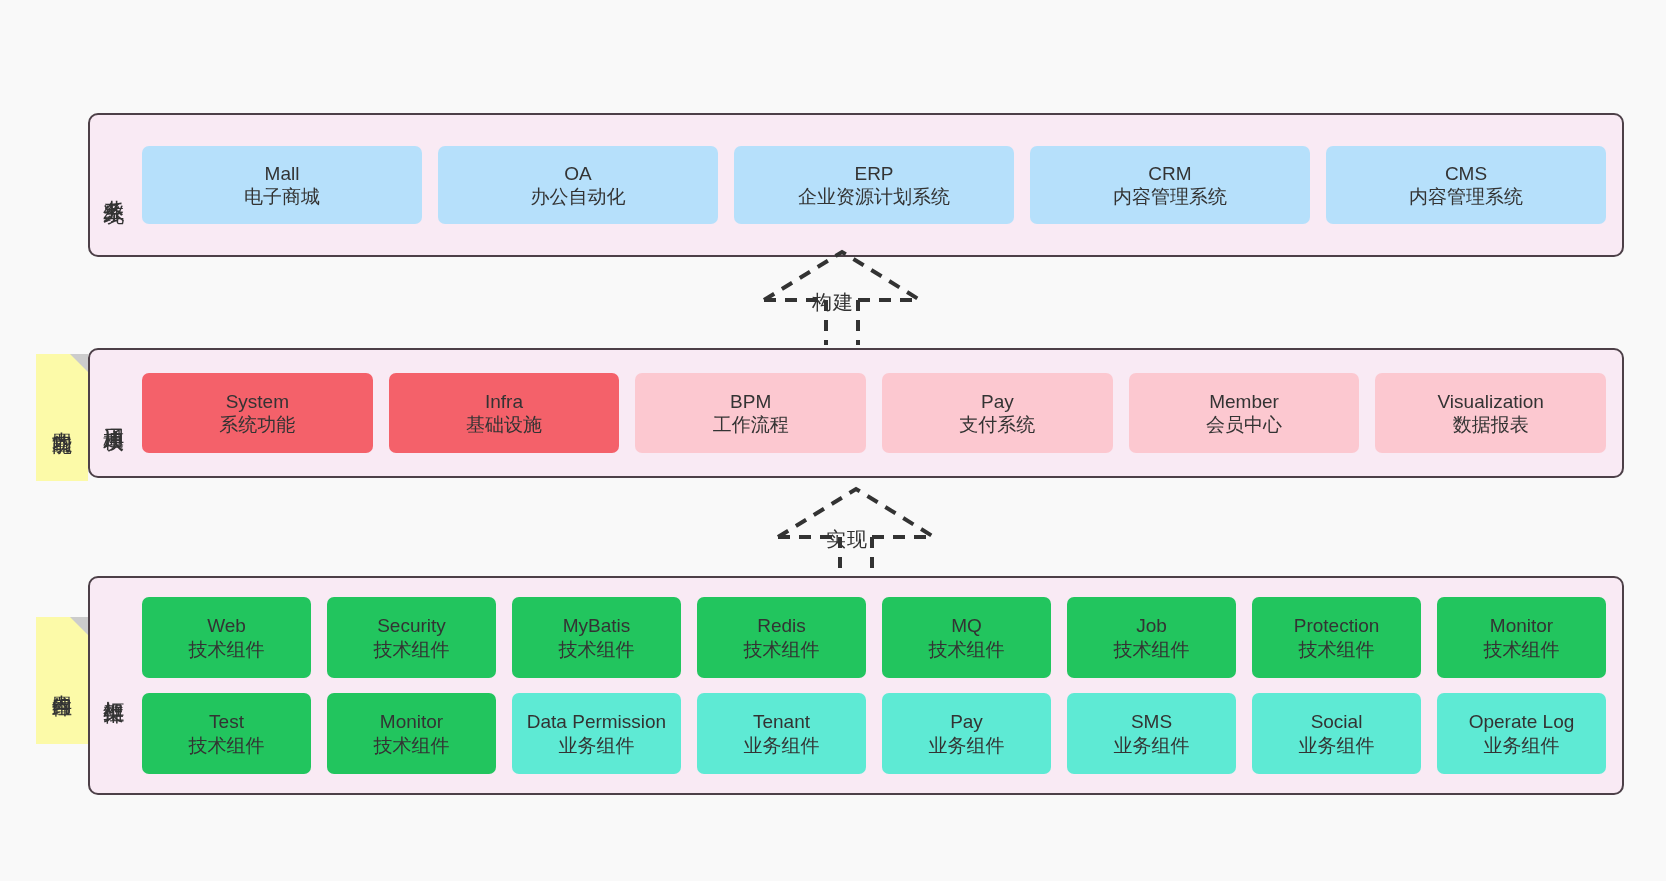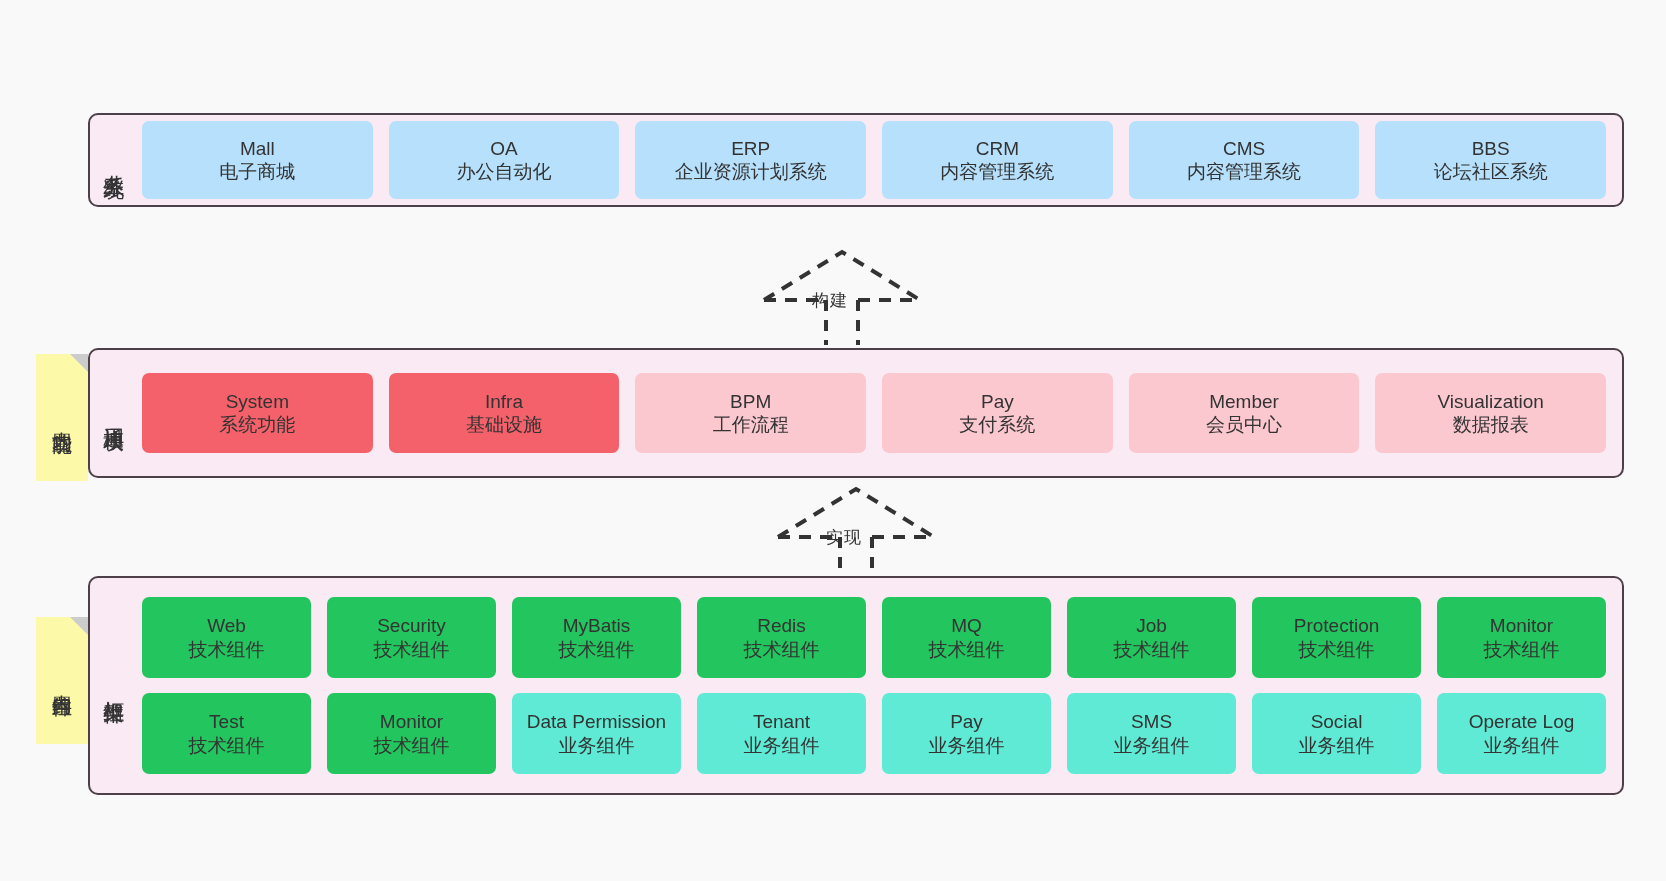--- a/index.html
+++ b/index.html
@@ -67,21 +67,21 @@
     text-align: center;
     line-height: 1.22;
     font-size: 19px;
     color: #333333;
     padding: 4px 6px;
   }
   .cell .en { display: block; }
   .cell .cn { display: block; }
 
   
-  #layer-business { left: 88px; top: 113px; width: 1536px; height: 94px; }
+  #layer-business { left: 88px; top: 113px; width: 1536px; height: 144px; }
   #layer-business .row { height: 78px; }
   .c-blue { background: #B6E0FB; }
 
   
   #layer-modules { left: 88px; top: 348px; width: 1536px; height: 130px; justify-content: flex-end; }
   #layer-modules .row { height: 80px; }
   .c-red   { background: #F4616A; }
   .c-pink  { background: #FCC8D0; }
 
   
@@ -117,21 +117,21 @@
     clip-path: polygon(0 0, 100% 100%, 100% 0);
   }
   #sticky-builtin-function  { left: 36px; top: 354px; height: 127px; }
   #sticky-builtin-component { left: 36px; top: 617px; height: 127px; }
 
   
   .connector { position: absolute; }
   .connector svg { display: block; overflow: visible; }
   .connector-label {
     position: absolute;
-    font-size: 17px;
+    font-size: 20px;
     color: #333333;
     background: transparent;
     white-space: nowrap;
     letter-spacing: 1px;
   }
   #connector-build     { left: 752px; top: 250px; width: 180px; height: 95px; }
   #connector-build .connector-label    { left: 60px; top: 39px; }
   #connector-implement { left: 766px; top: 487px; width: 180px; height: 95px; text-align: right; }
   #connector-implement .connector-label { left: 60px; top: 39px; }
 </style>
@@ -157,24 +157,20 @@
           <span class="cn">企业资源计划系统</span>
         </div>
         <div class="cell c-blue">
           <span class="en">CRM</span>
           <span class="cn">内容管理系统</span>
         </div>
         <div class="cell c-blue">
           <span class="en">CMS</span>
           <span class="cn">内容管理系统</span>
         </div>
-        <div class="cell c-blue">
-          <span class="en">BBS</span>
-          <span class="cn">论坛社区系统</span>
-        </div>
       </div>
     </div>
   </div>
 
   <div class="connector" id="connector-build">
     <svg width="180" height="95" viewBox="0 0 180 95">
       <path d="M74 50 L74 95 M106 50 L106 95" stroke="#333333" stroke-width="4" stroke-dasharray="11 9" fill="none"></path>
       <path d="M12 50 L90 2 L168 50" stroke="#333333" stroke-width="4" stroke-dasharray="12 9" fill="none" stroke-linejoin="miter"></path>
       <path d="M12 50 L74 50 M106 50 L168 50" stroke="#333333" stroke-width="4" stroke-dasharray="12 9" fill="none"></path>
     </svg>

